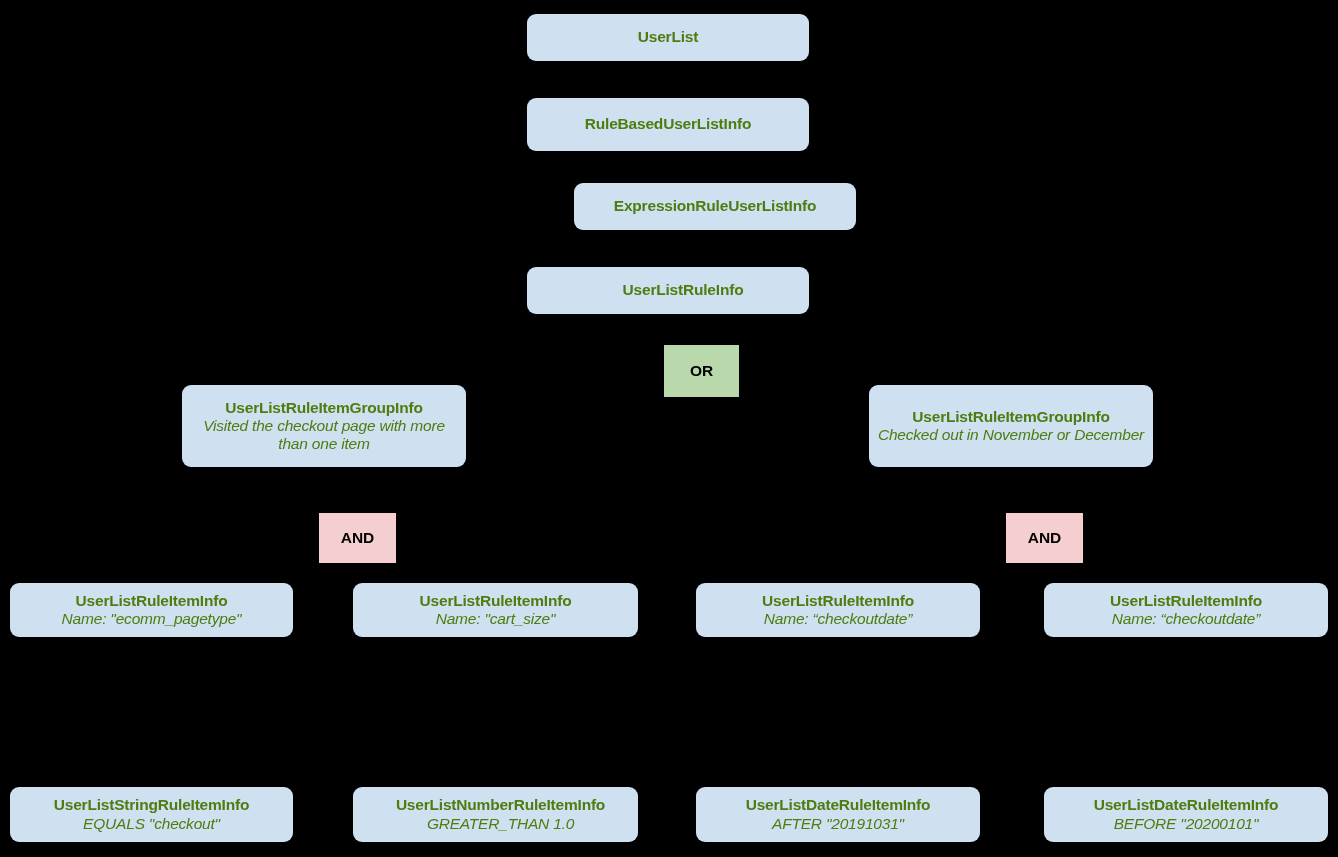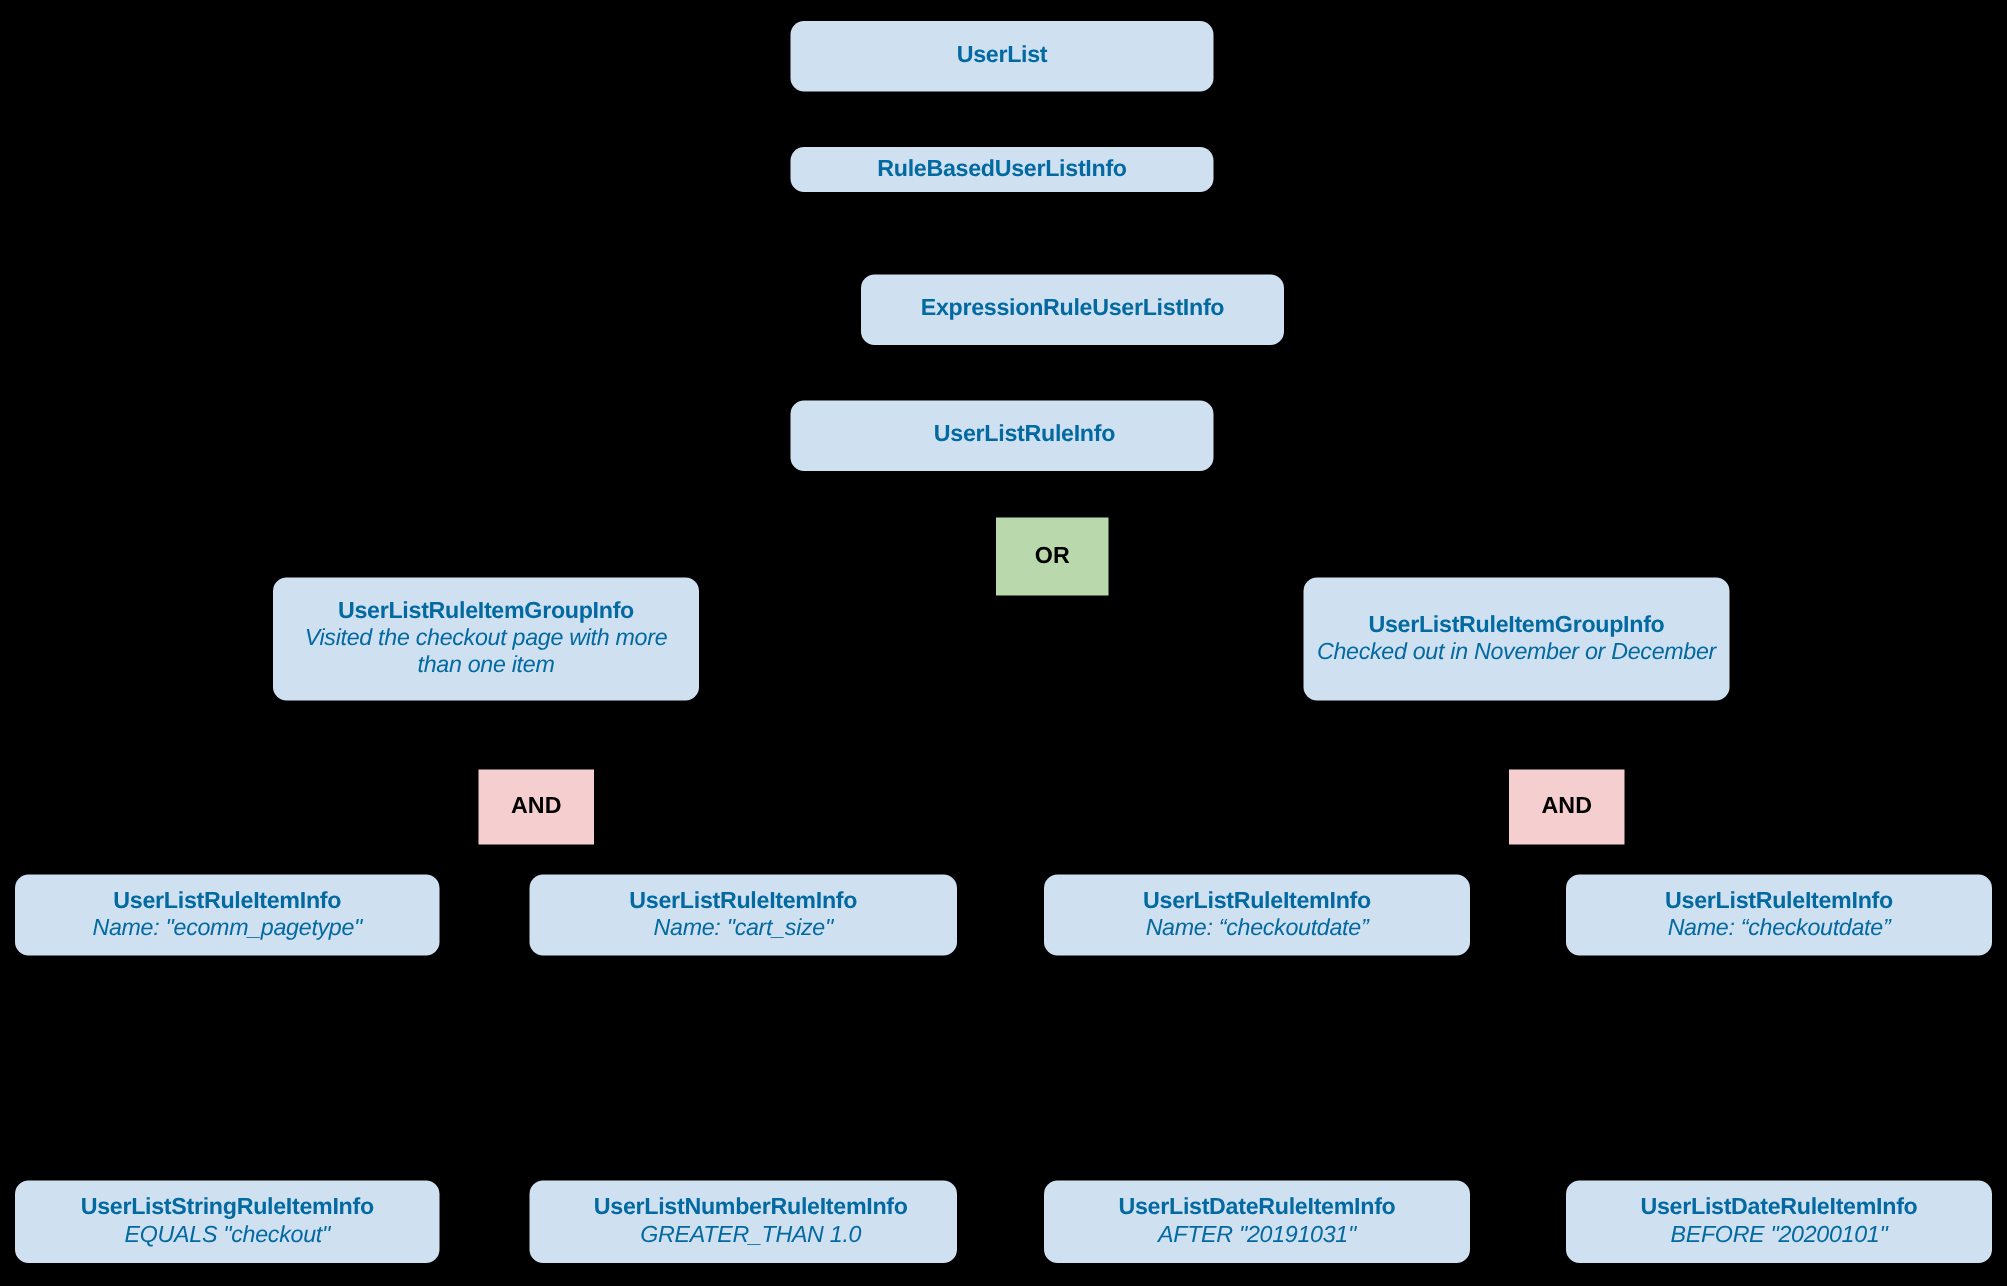--- a/index.html
+++ b/index.html
@@ -32,21 +32,21 @@
   .node {
     position: absolute;
     box-sizing: border-box;
     background: #cfe0f1;
     border-radius: 9px;
     display: flex;
     flex-direction: column;
     align-items: center;
     justify-content: center;
     text-align: center;
-    color: #0369a1;
+    color: #4d7c0f;
     line-height: 1.18;
     padding: 2px 8px;
   }
   .node .title {
     font-weight: bold;
     font-size: 15.5px;
     letter-spacing: -0.2px;
     white-space: nowrap;
   }
   .node .desc {
@@ -110,21 +110,21 @@
       <polygon points="495,788 489,777 501,777"></polygon>
       <polygon points="838,788 832,777 844,777"></polygon>
       <polygon points="1186,788 1180,777 1192,777"></polygon>
     </g>
   </svg>
 
   <div class="node one-line" style="left:527px; top:14px; width:282px; height:47px;">
     <span class="title">UserList</span>
   </div>
 
-  <div class="node one-line" style="left:527px; top:98px; width:282px; height:30px;">
+  <div class="node one-line" style="left:527px; top:98px; width:282px; height:53px;">
     <span class="title">RuleBasedUserListInfo</span>
   </div>
 
   <div class="node one-line" style="left:527px; top:183px; width:282px; height:47px;margin-left:47px;">
     <span class="title">ExpressionRuleUserListInfo</span>
   </div>
 
   <div class="node one-line" style="left:527px; top:267px; width:282px; height:47px;padding-left:38px;">
     <span class="title">UserListRuleInfo</span>
   </div>

